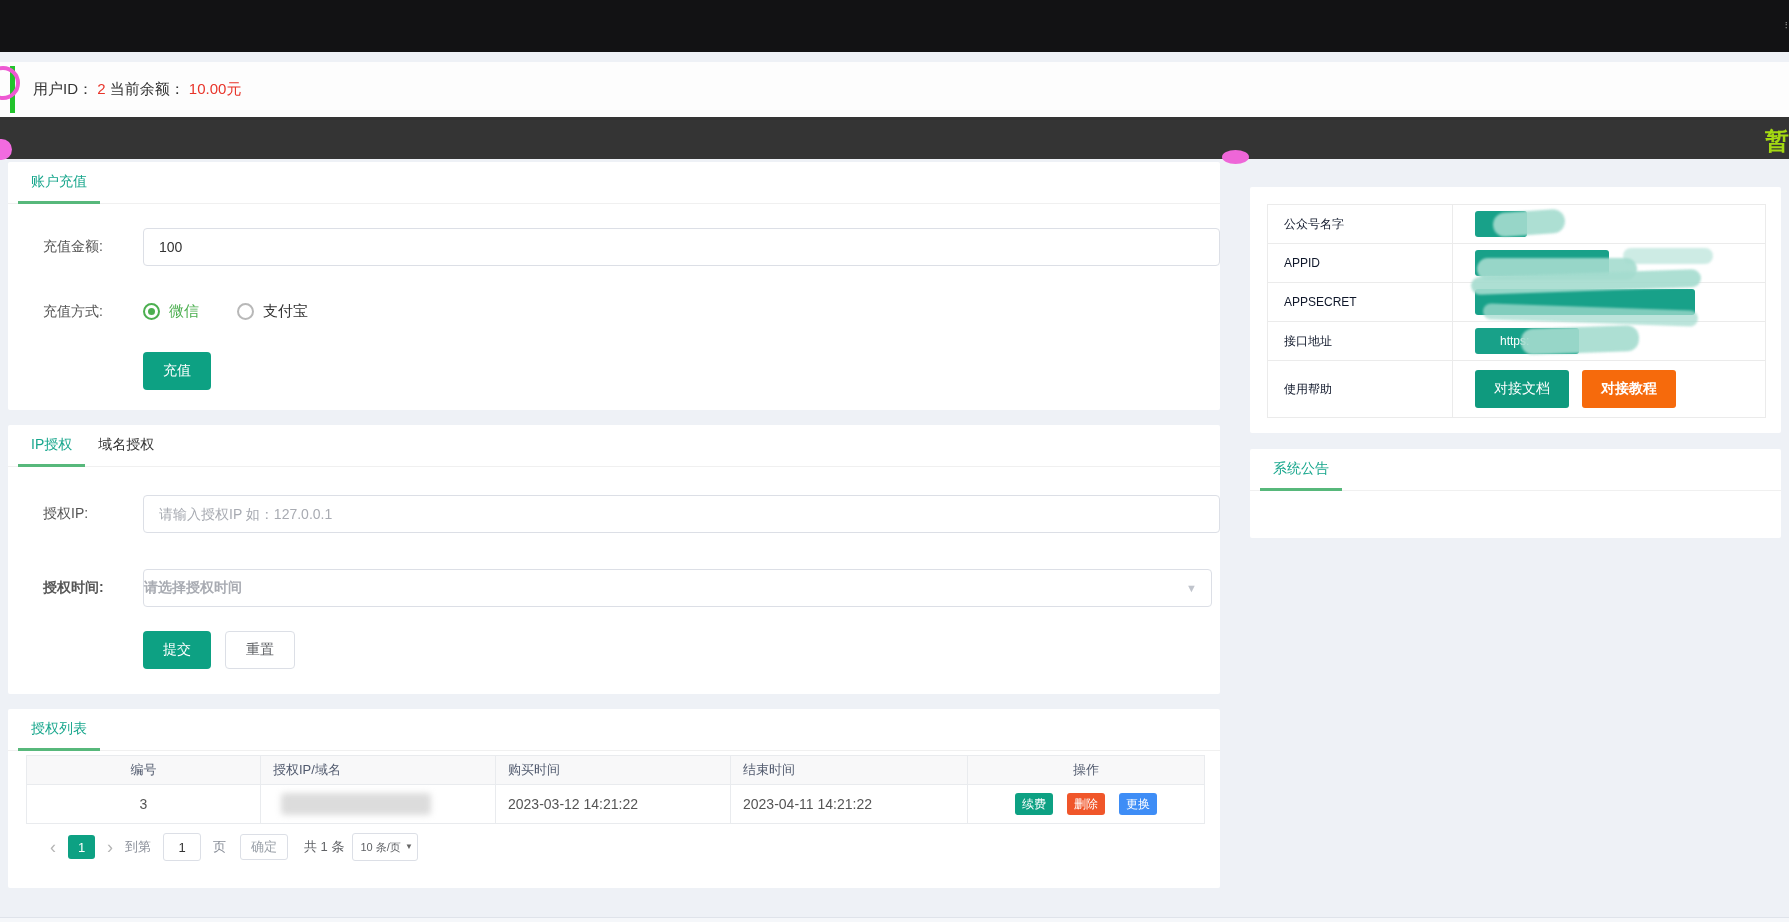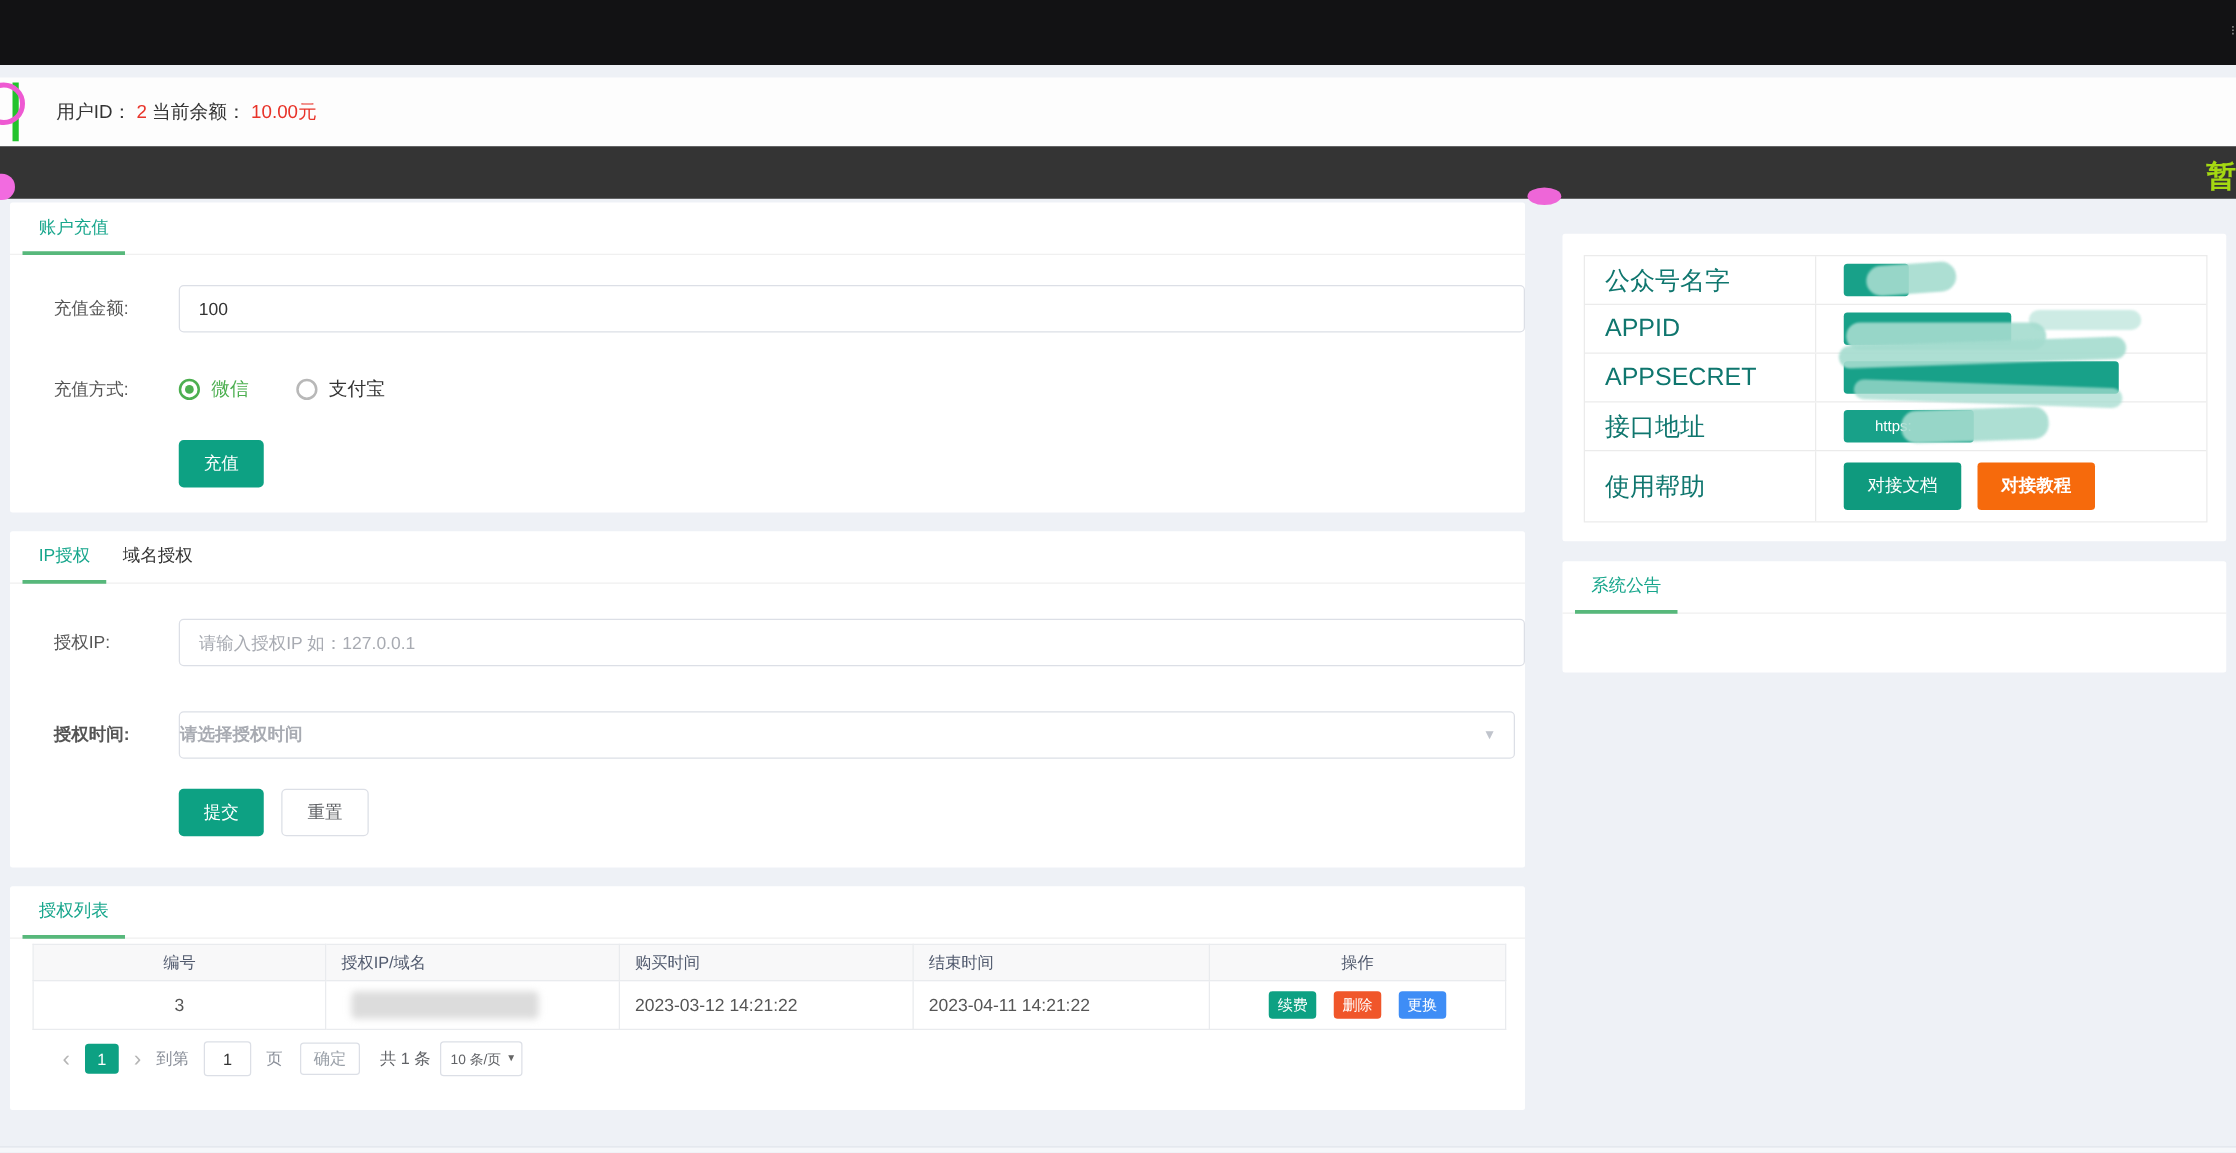--- a/index.html
+++ b/index.html
@@ -4,21 +4,21 @@
 <style>
   html,body{margin:0;padding:0;}
   body{font-family:"Liberation Sans","DejaVu Sans",sans-serif;background:#eef1f6;}
   .stage{position:relative;width:1789px;height:922px;overflow:hidden;background:#eef1f6;}
 
   
   .topbar{position:absolute;left:0;top:0;width:1789px;height:52px;background:#121214;}
   .topbar-sliver{position:absolute;right:1px;top:20px;color:#8d8d8d;font-size:11px;line-height:11px;}
   .userbar{position:absolute;left:0;top:62px;width:1789px;height:55px;background:#fdfdfd;display:flex;align-items:center;}
   .userbar-accent{position:absolute;left:10px;top:4px;width:5px;height:47px;background:#22c32c;}
-  .userbar-text{margin-left:45px;font-size:15px;color:#333;}
+  .userbar-text{margin-left:33px;font-size:15px;color:#333;}
   .userbar-text .red{color:#e8342a;}
   .navbar{position:absolute;left:0;top:117px;width:1789px;height:42px;background:#343434;overflow:hidden;}
   .marquee{position:absolute;left:1765px;top:8px;font-size:24px;font-weight:bold;color:#a4d912;white-space:nowrap;}
 
   
   .pink1{position:absolute;left:-14px;top:66px;width:26px;height:26px;border-radius:50%;border:4px solid #ee59d2;background:transparent;z-index:6;}
   .pink2{position:absolute;left:-9px;top:139px;width:21px;height:21px;border-radius:50%;background:#f26be0;z-index:6;}
   .pink3{position:absolute;left:1222px;top:150px;width:27px;height:14px;border-radius:50%;background:#ee66d8;z-index:6;filter:blur(.5px);}
 
   
@@ -73,21 +73,21 @@
   .pg-input{width:32px;height:24px;border:1px solid #dcdfe6;border-radius:3px;text-align:center;font-size:13px;color:#333;margin:0 6px;outline:none;font-family:inherit;}
   .pg-confirm{height:26px;padding:0 10px;border:1px solid #dcdfe6;border-radius:3px;background:#fff;color:#9aa0a8;font-size:13px;margin:0 8px;cursor:pointer;font-family:inherit;}
   .pg-total{margin:0 8px;color:#606266;}
   .pg-size{position:relative;height:26px;border:1px solid #dcdfe6;border-radius:3px;display:flex;align-items:center;padding:0 16px 0 7px;font-size:11px;color:#606266;cursor:pointer;background:#fff;justify-content:flex-end;}
   .pg-size .caret{position:absolute;right:4px;top:8px;font-size:8px;color:#666;}
 
   
   .info-table{margin:17px;border:1px solid #ebebeb;width:497px;}
   .info-row{display:flex;border-bottom:1px solid #ebebeb;min-height:38px;align-items:center;}
   .info-row:last-child{border-bottom:none;min-height:56px;}
-  .info-label{width:168px;flex:none;padding-left:16px;font-size:20px;color:#0f766e;border-right:1px solid #ebebeb;align-self:stretch;display:flex;align-items:center;}
+  .info-label{width:168px;flex:none;padding-left:16px;font-size:12px;color:#0f172a;border-right:1px solid #ebebeb;align-self:stretch;display:flex;align-items:center;}
   .info-value{position:relative;flex:1;display:flex;align-items:center;padding-left:22px;align-self:stretch;}
   .redact-bar{height:26px;border-radius:3px;background:#18a189;position:relative;z-index:1;display:flex;align-items:center;}
   .redact-bar .https{color:#fff;font-size:12px;font-weight:normal;padding-left:25px;}
   .scribble{position:absolute;background:#a5dccf;border-radius:12px;opacity:.9;filter:blur(1px);z-index:2;}
   .help-btn{height:38px;padding:0 19px;border:none;border-radius:3px;color:#fff;font-size:14px;cursor:pointer;font-family:inherit;}
   .help-doc{background:#0f9a7e;margin-right:13px;}
   .help-tut{background:#f66a0c;font-weight:bold;}
 
   .footer-strip{position:absolute;left:0;top:917px;width:1789px;height:5px;background:#f5f7fa;border-top:1px solid #dfe3ea;}
 </style>

